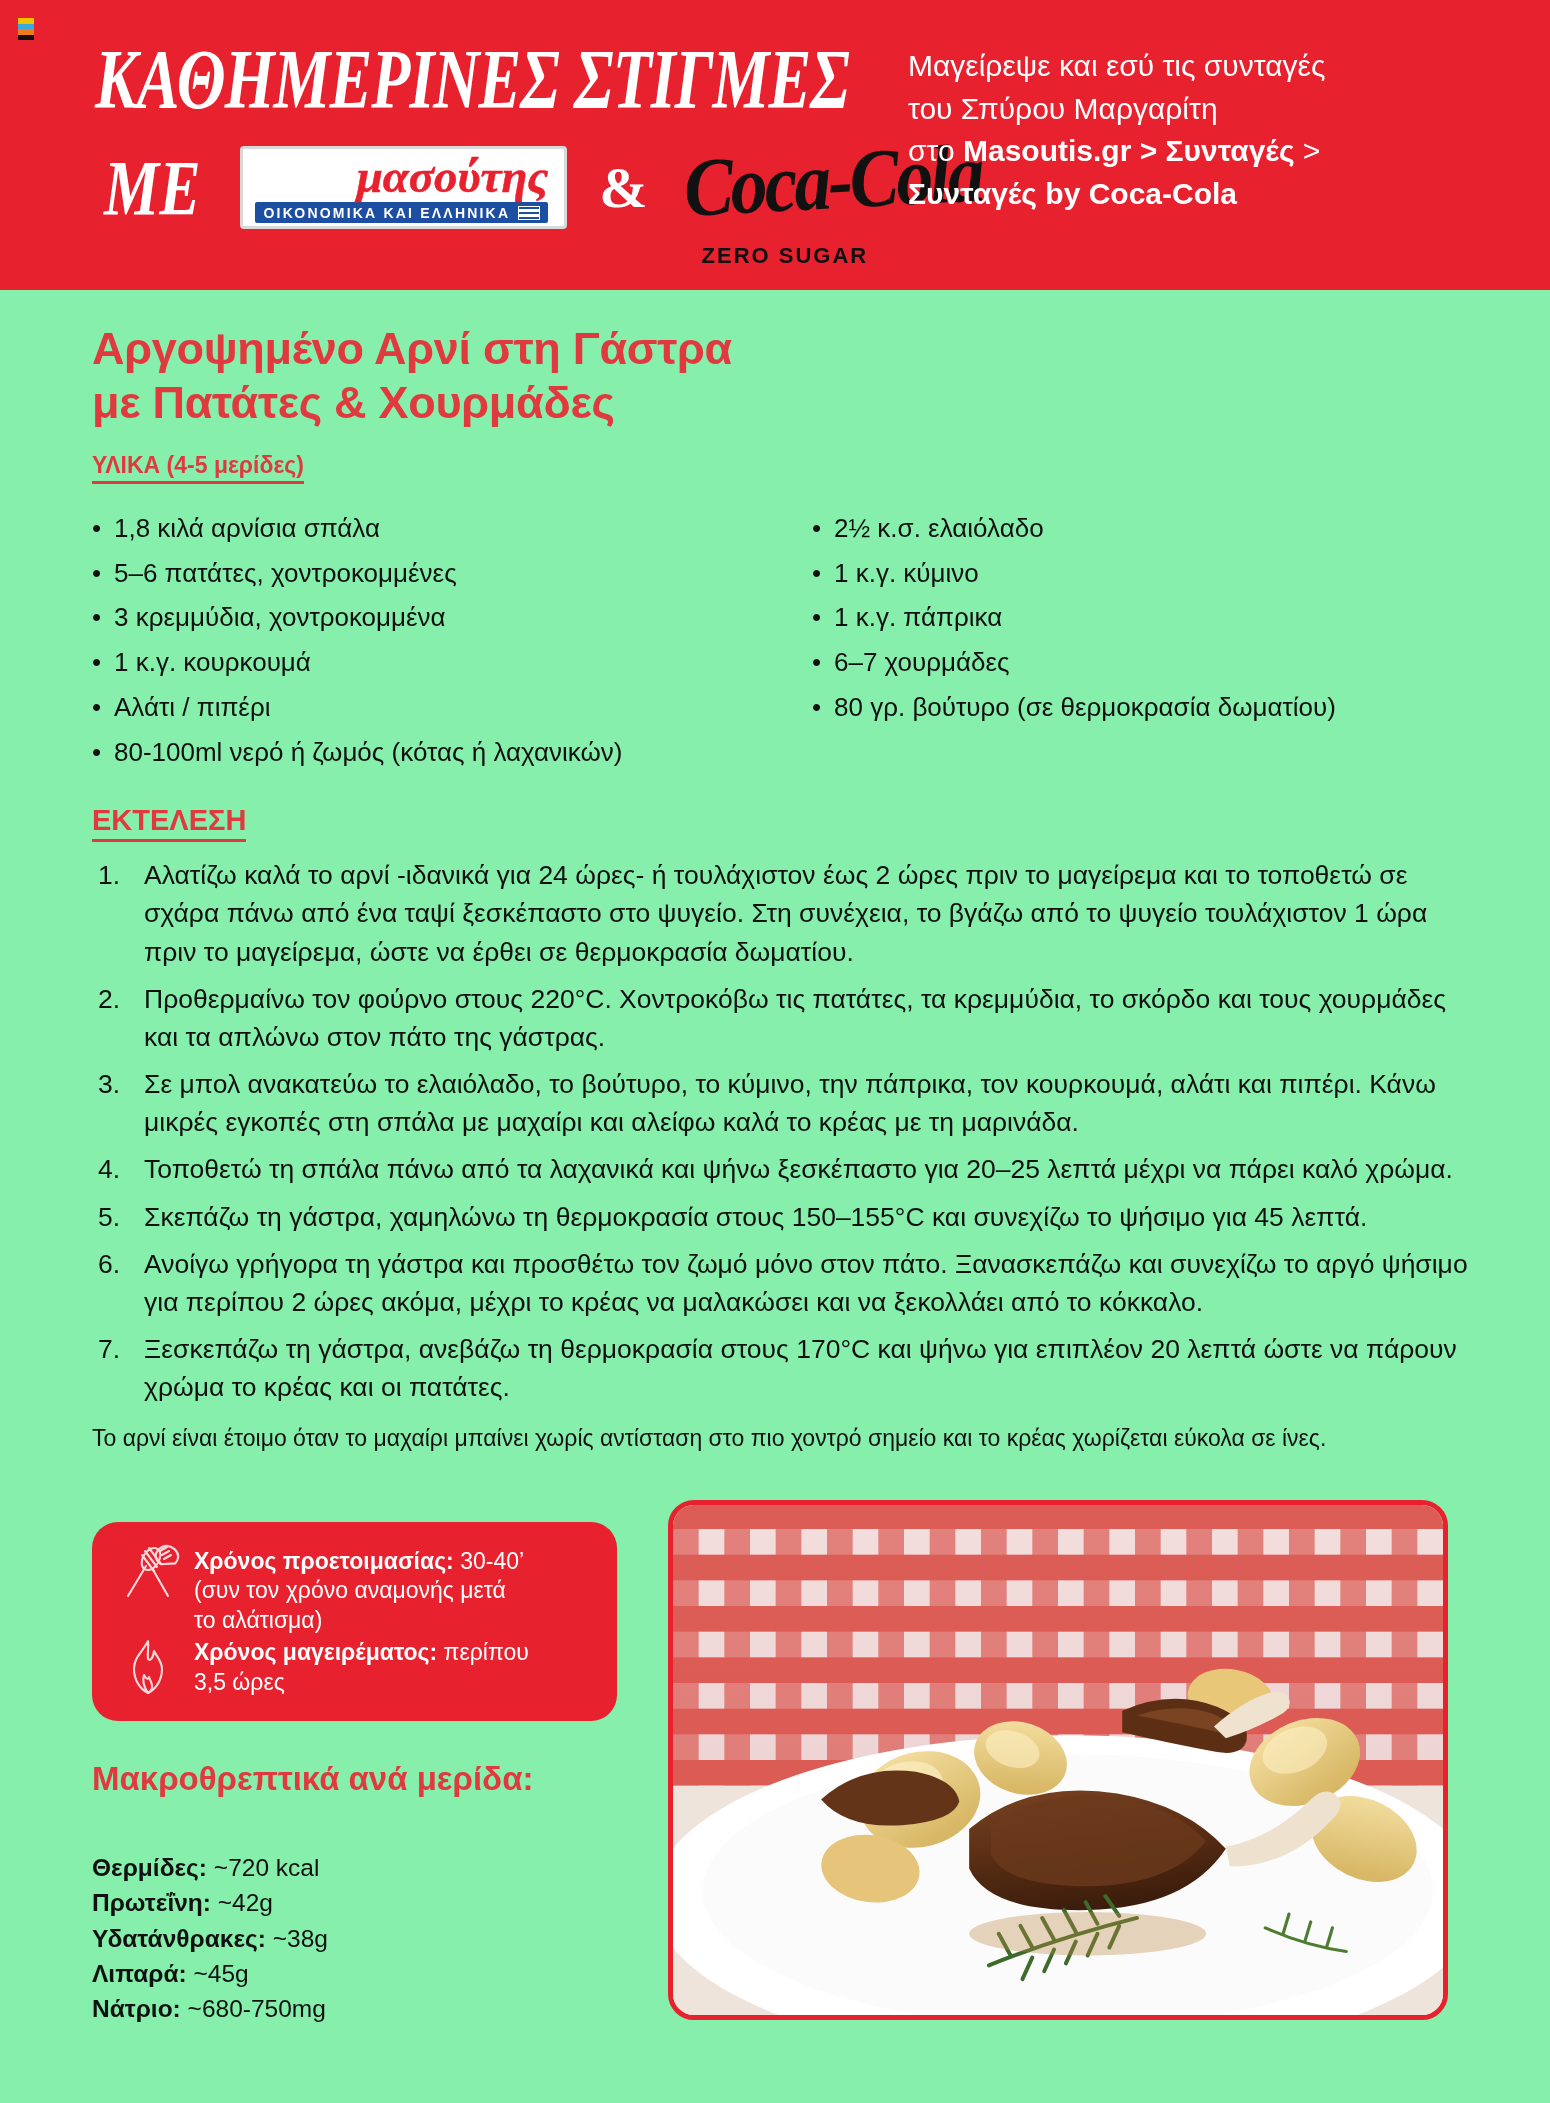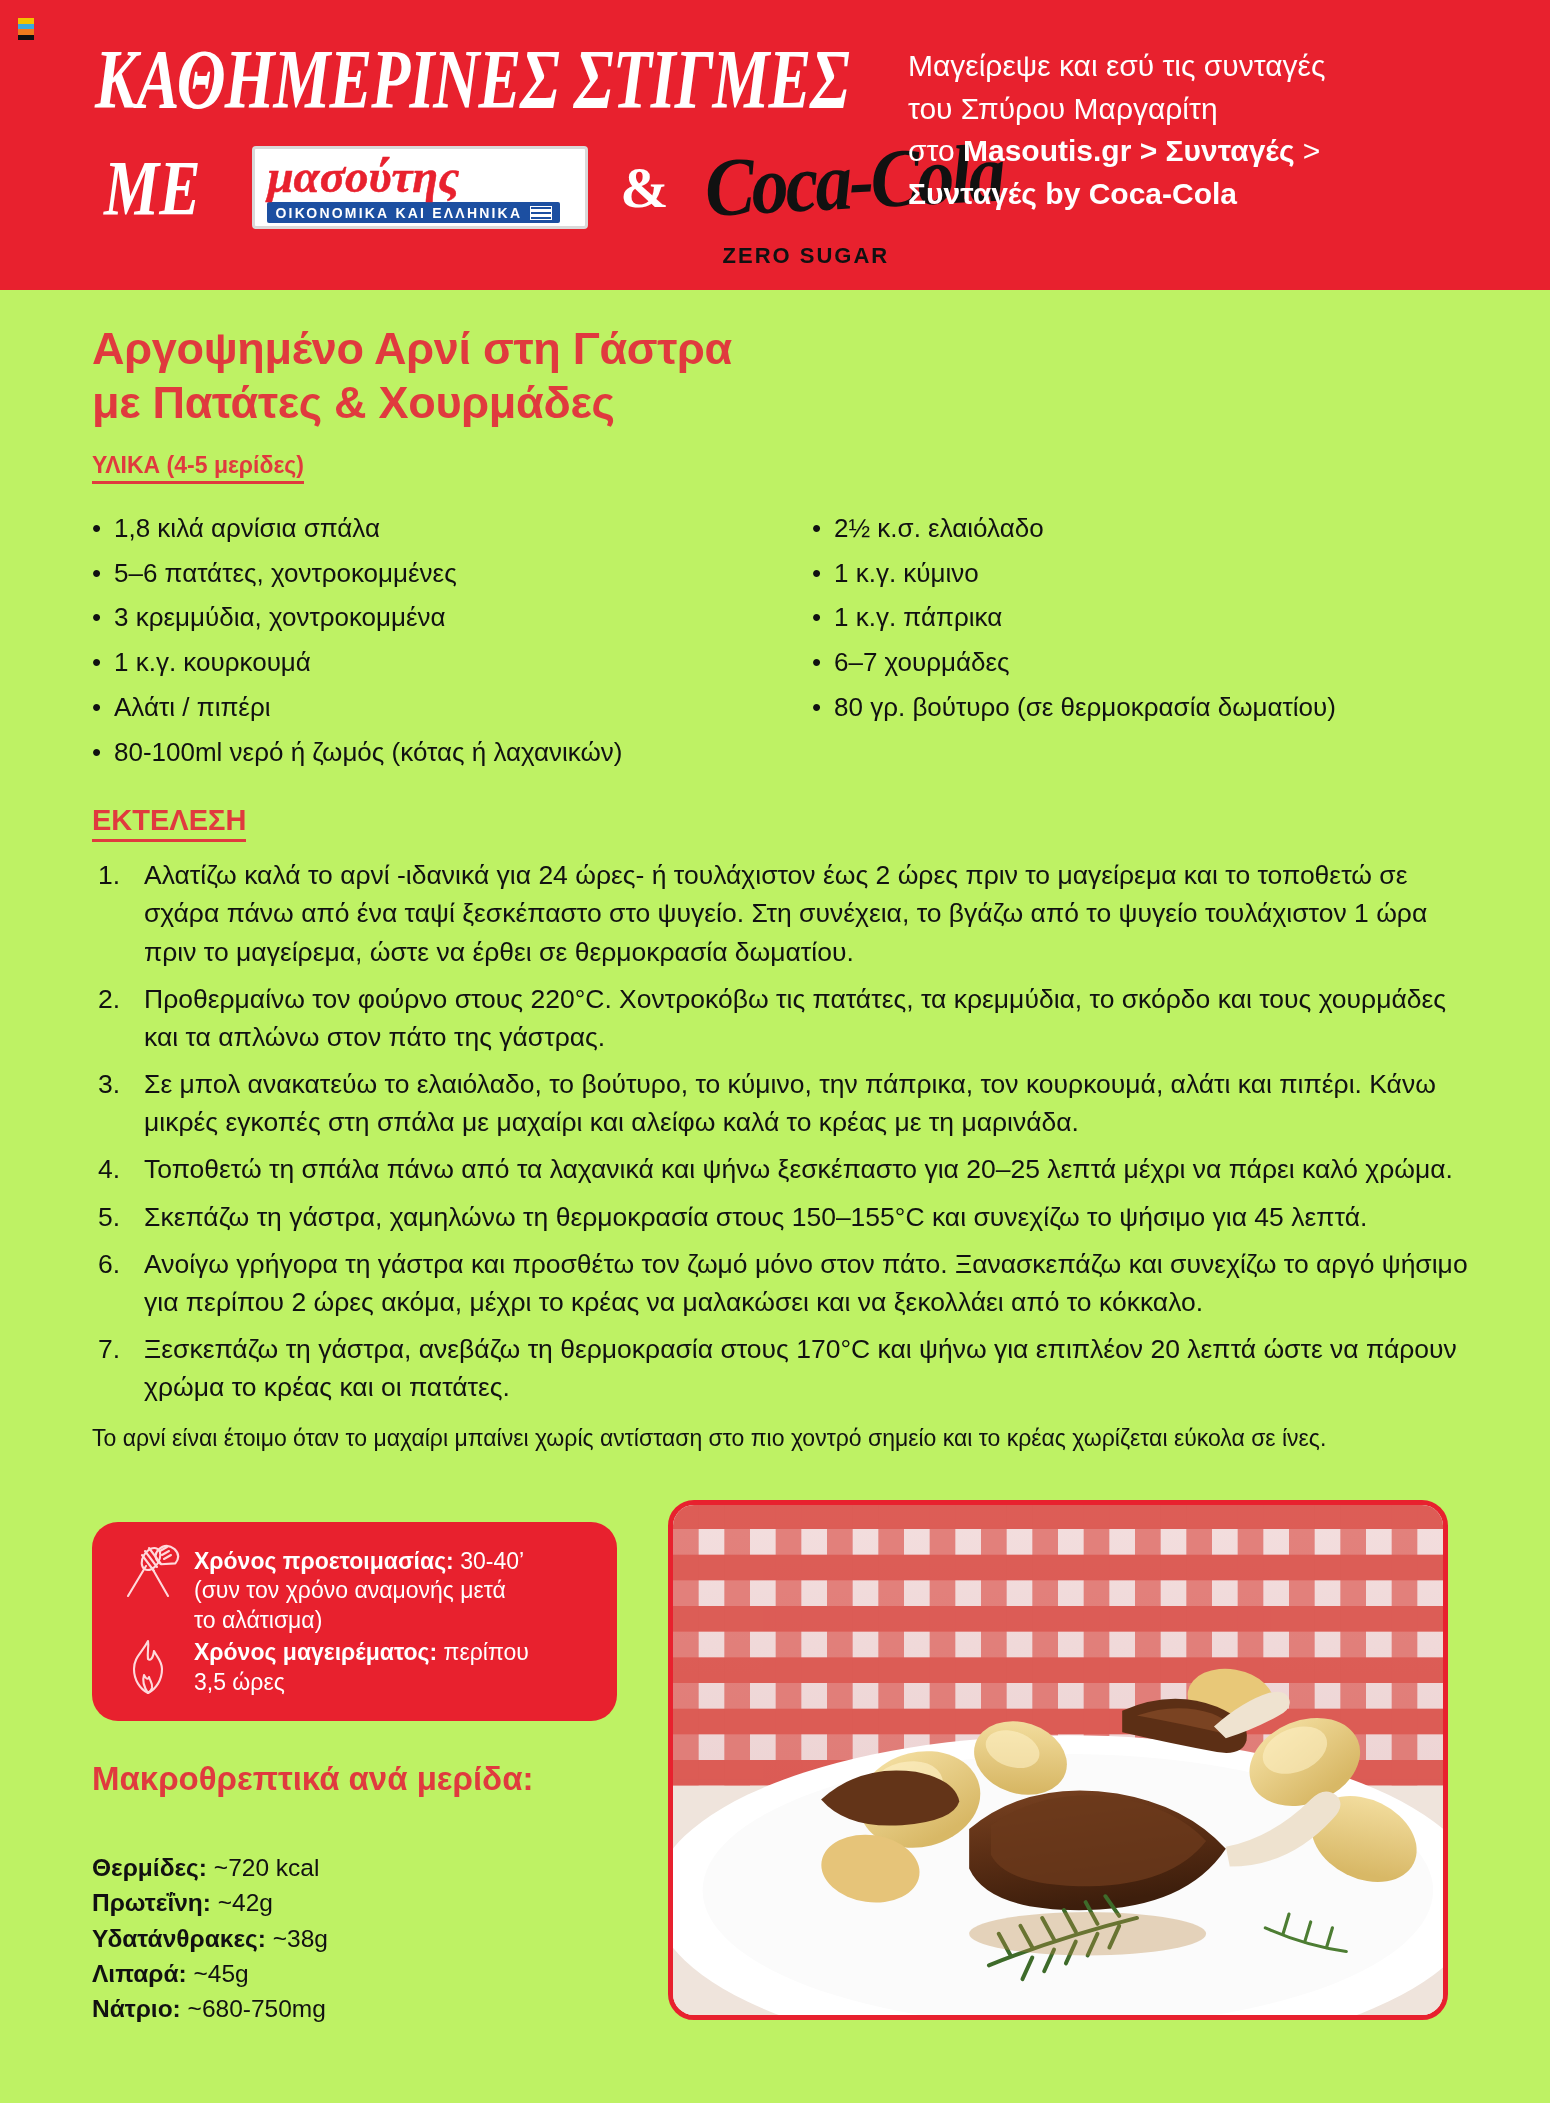--- a/index.html
+++ b/index.html
@@ -5,21 +5,21 @@
   * { box-sizing: border-box; margin: 0; padding: 0; }
   html, body {
     width: 1550px;
     background: #ffffff;
     font-family: "Liberation Sans", "DejaVu Sans", sans-serif;
   }
   .page {
     position: relative;
     width: 1550px;
     height: 2103px;
-    background: #bef264;
+    background: #86efac;
     overflow: hidden;
   }
 
   
   .header {
     position: relative;
     width: 1550px;
     height: 290px;
     background: #e8212e;
     overflow: hidden;
@@ -67,23 +67,23 @@
     font-size: 62px;
     color: #ffffff;
     transform: scaleY(1.25);
     transform-origin: left center;
     line-height: 1;
   }
   .masoutis-logo {
     background: #ffffff;
     border: 3px solid #d9d9d9;
     border-radius: 4px;
-    padding: 4px 25px 3px 12px;
-    text-align: left;
-    margin-left: 24px;
+    padding: 4px 16px 3px 12px;
+    text-align: right;
+    margin-left: 12px;
   }
   .masoutis-word {
     font-family: "Liberation Serif", "DejaVu Serif", serif;
     font-style: italic;
     font-weight: bold;
     font-size: 47px;
     color: #e8212e;
     line-height: 0.98;
     letter-spacing: 0px;
     -webkit-text-stroke: 0.5px #e8212e;

